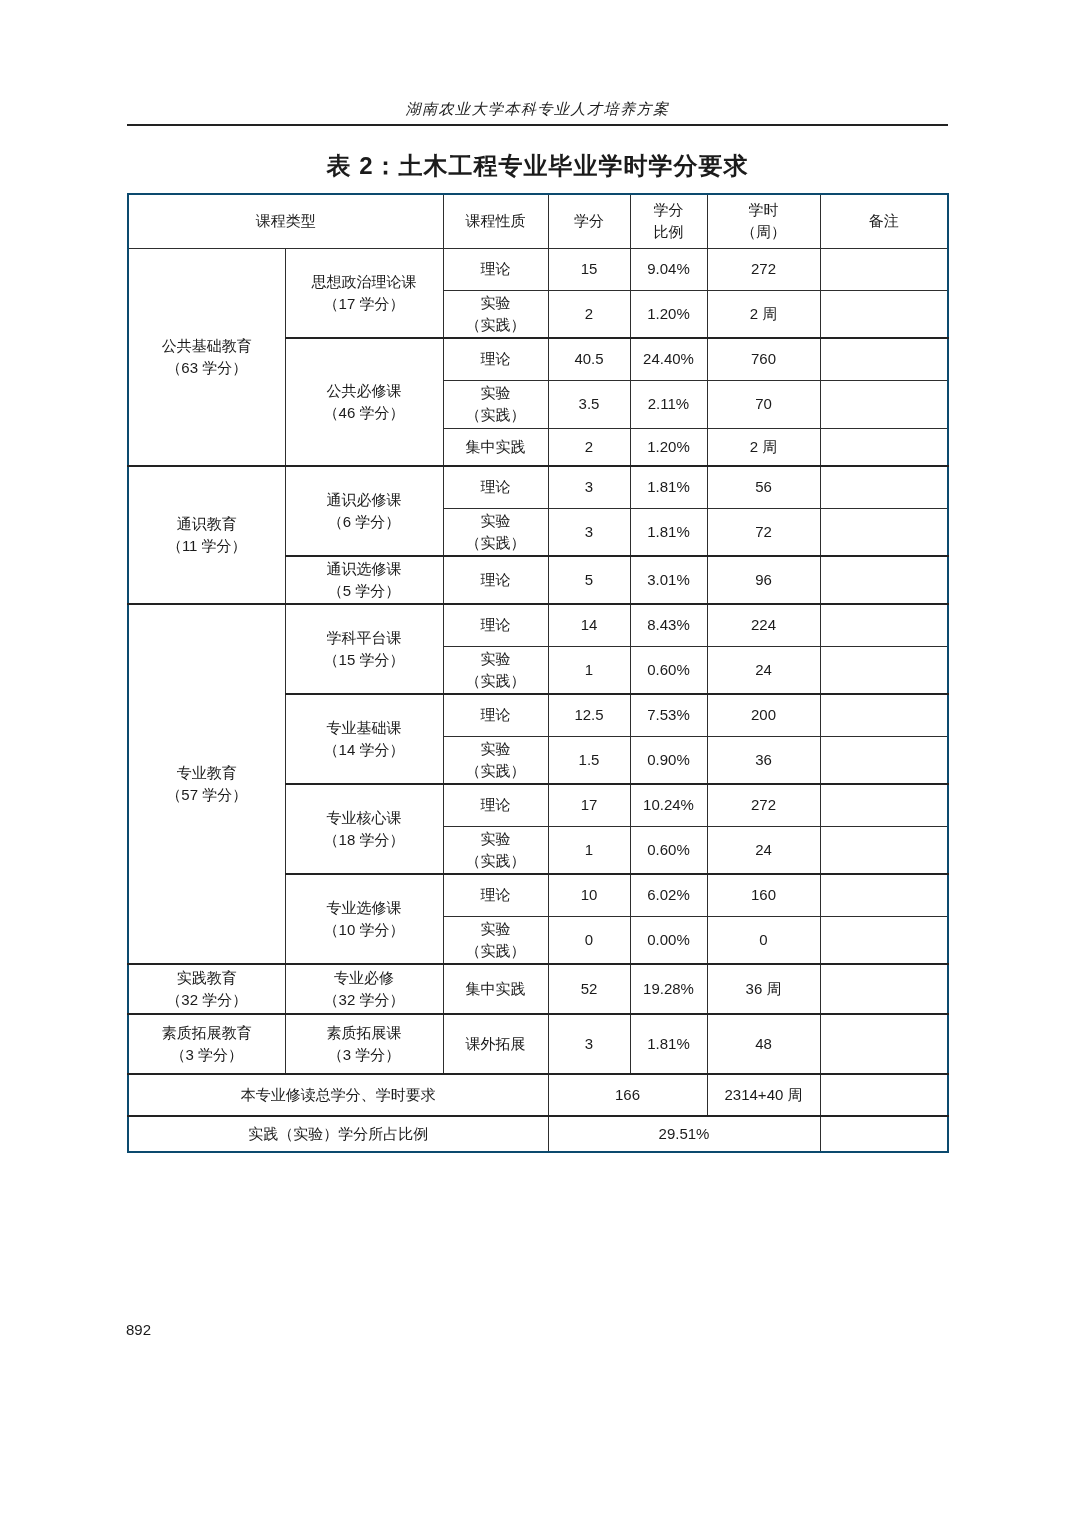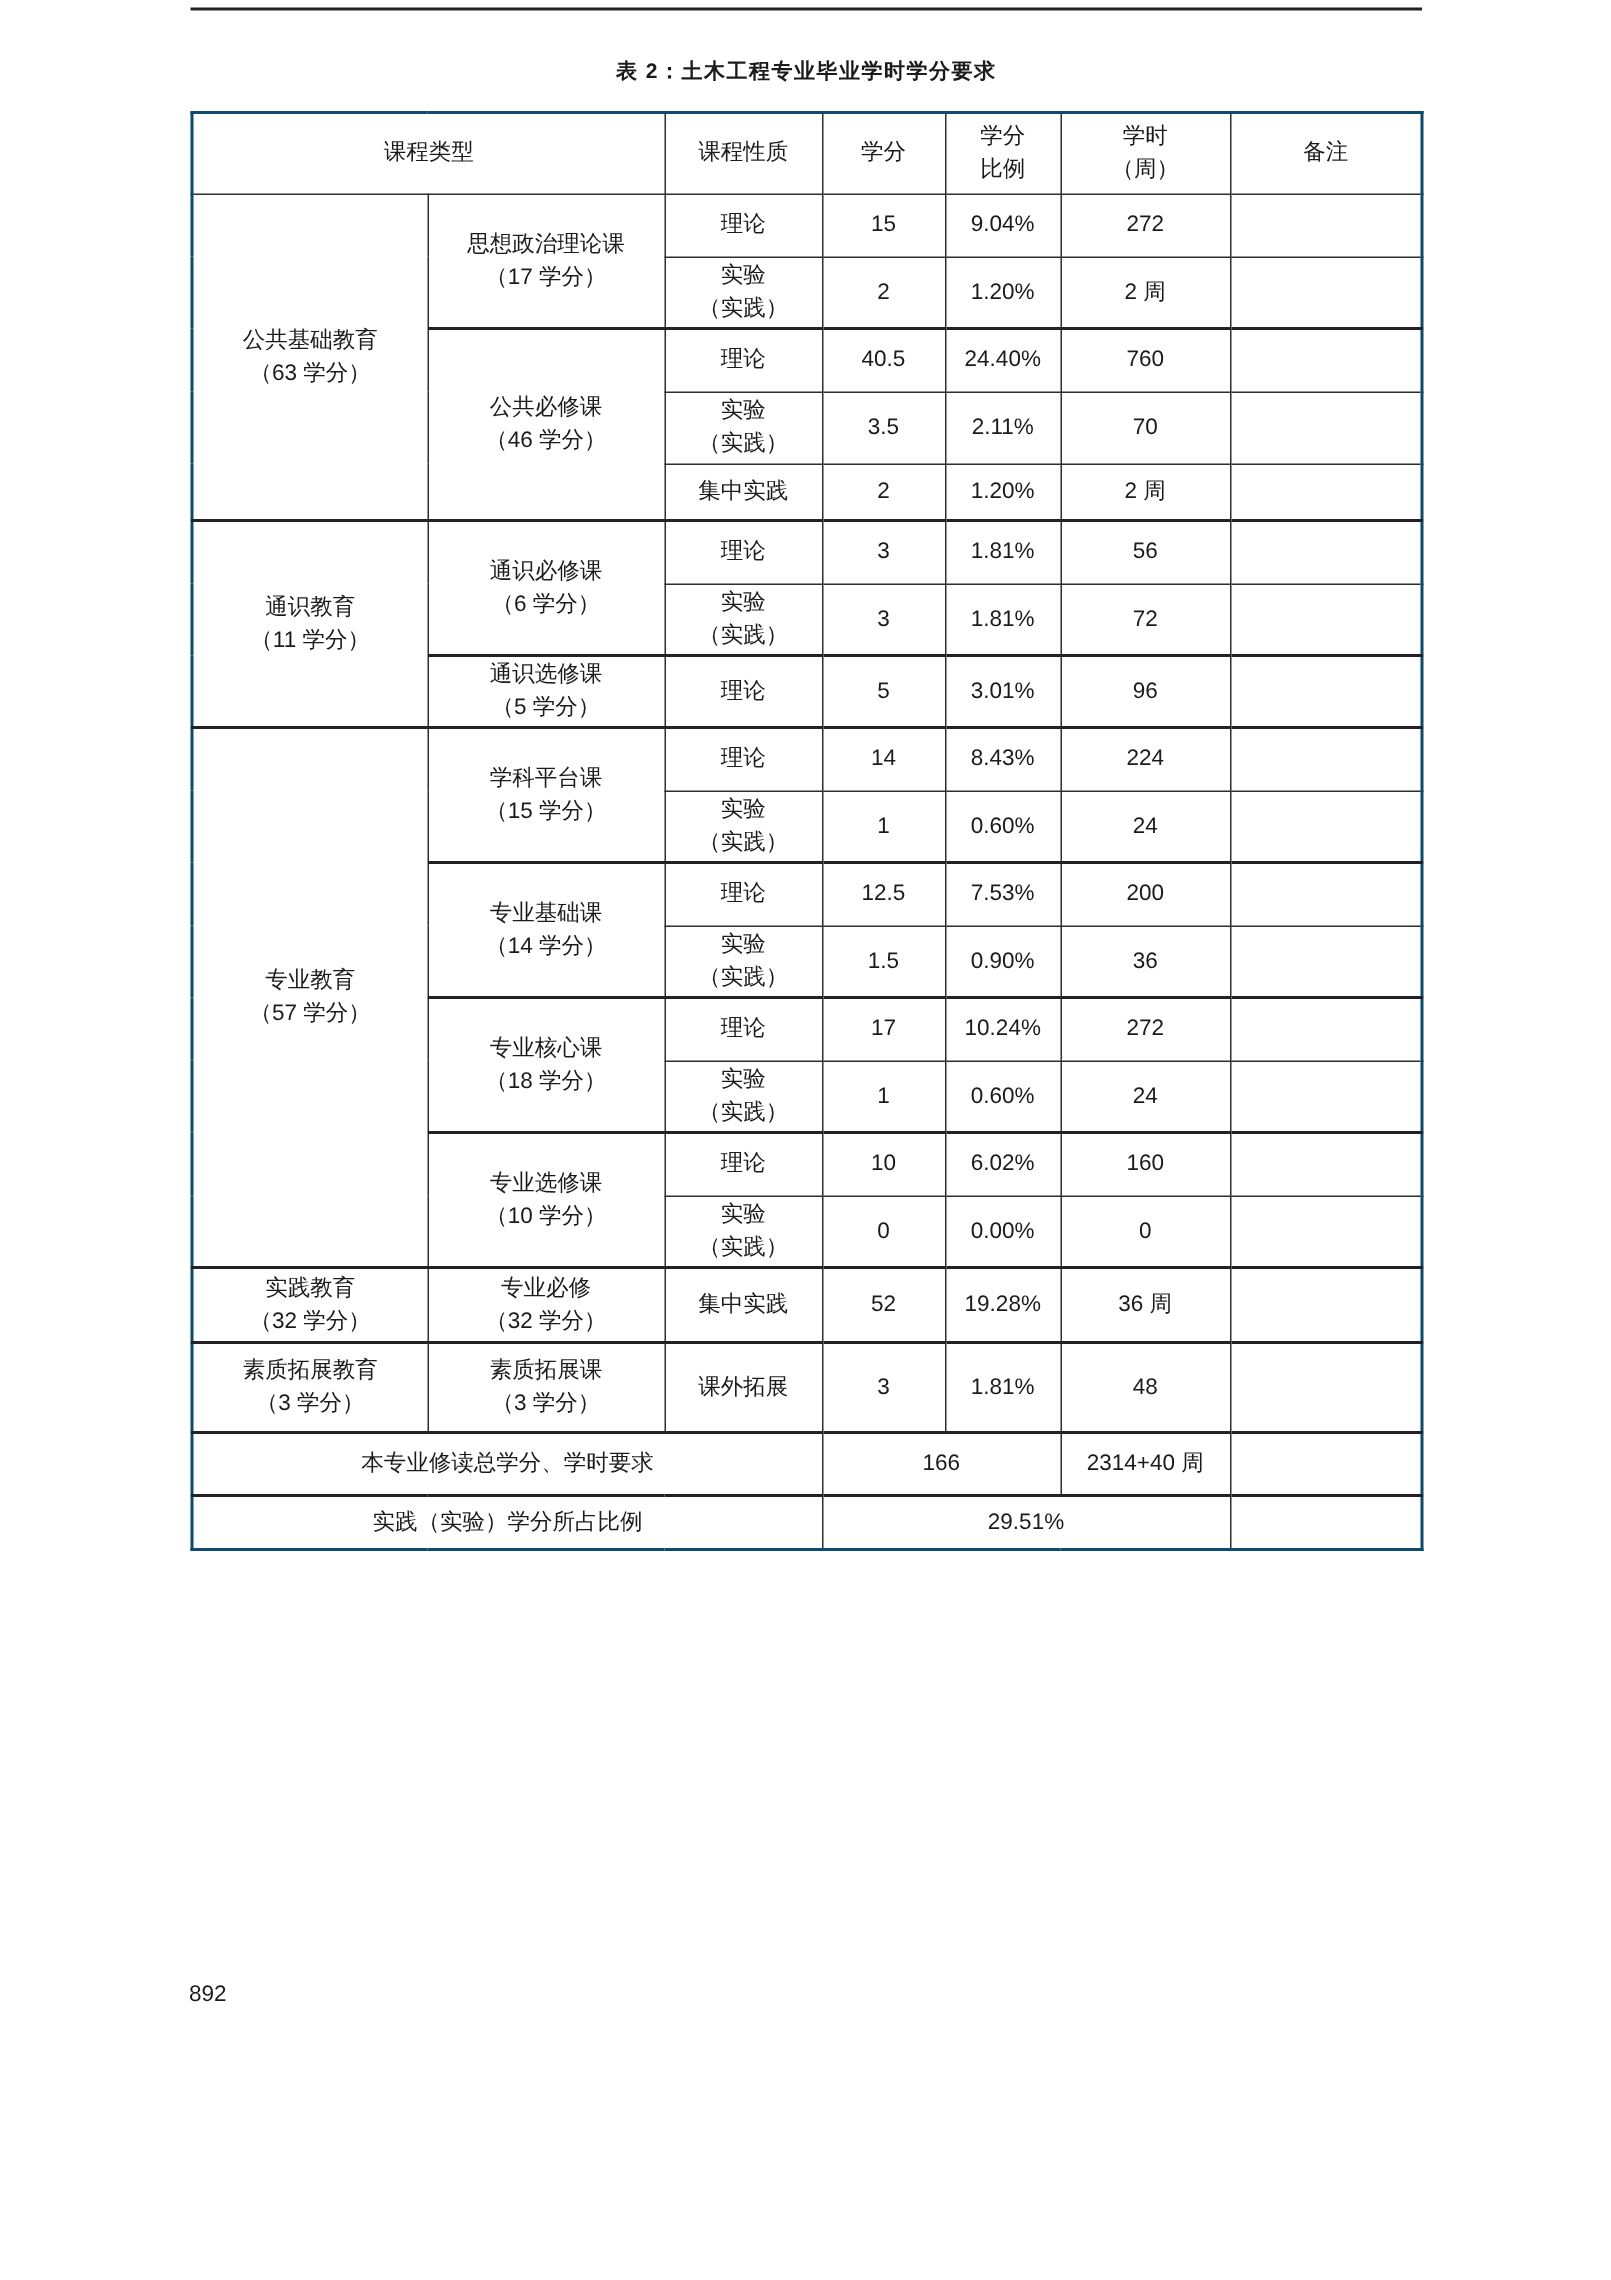--- a/index.html
+++ b/index.html
@@ -29,21 +29,21 @@
   }
   .header-rule {
     margin-top: 5px;
     height: 0;
     border-top: 2px solid #222222;
   }
   .doc-title {
     margin-top: 25px;
     text-align: center;
     font-weight: bold;
-    font-size: 14px;
+    font-size: 24px;
     line-height: 30px;
     letter-spacing: 1px;
   }
   table.req {
     margin-top: 12px;
     border-collapse: collapse;
     table-layout: fixed;
     width: 820px;
     border: 2px solid #0c4a6e;
   }
@@ -66,20 +66,21 @@
     top: 1320px;
     font-size: 15px;
     line-height: 20px;
   }
 </style>
 </head>
 <body>
 
 <div class="page">
   <div class="content">
+    <div class="doc-header">湖南农业大学本科专业人才培养方案</div>
     <div class="header-rule"></div>
     <div class="doc-title">表 2：土木工程专业毕业学时学分要求</div>
     <table class="req">
       <colgroup>
         <col style="width:157px">
           <col style="width:158px">
           <col style="width:105px">
         <col style="width:82px">
           <col style="width:77px">
           <col style="width:113px">

